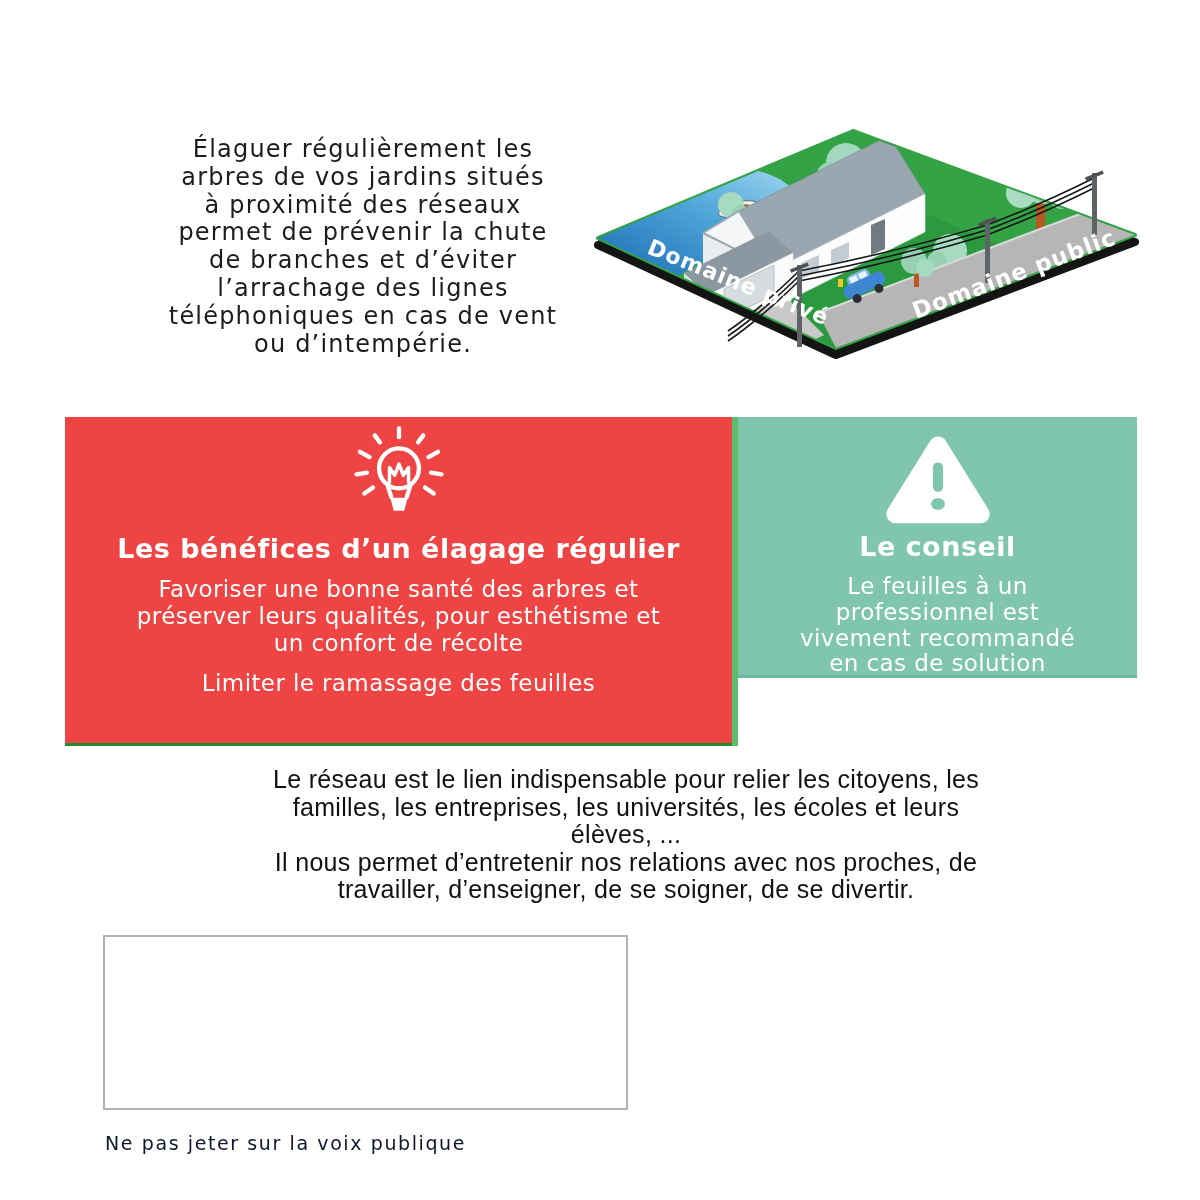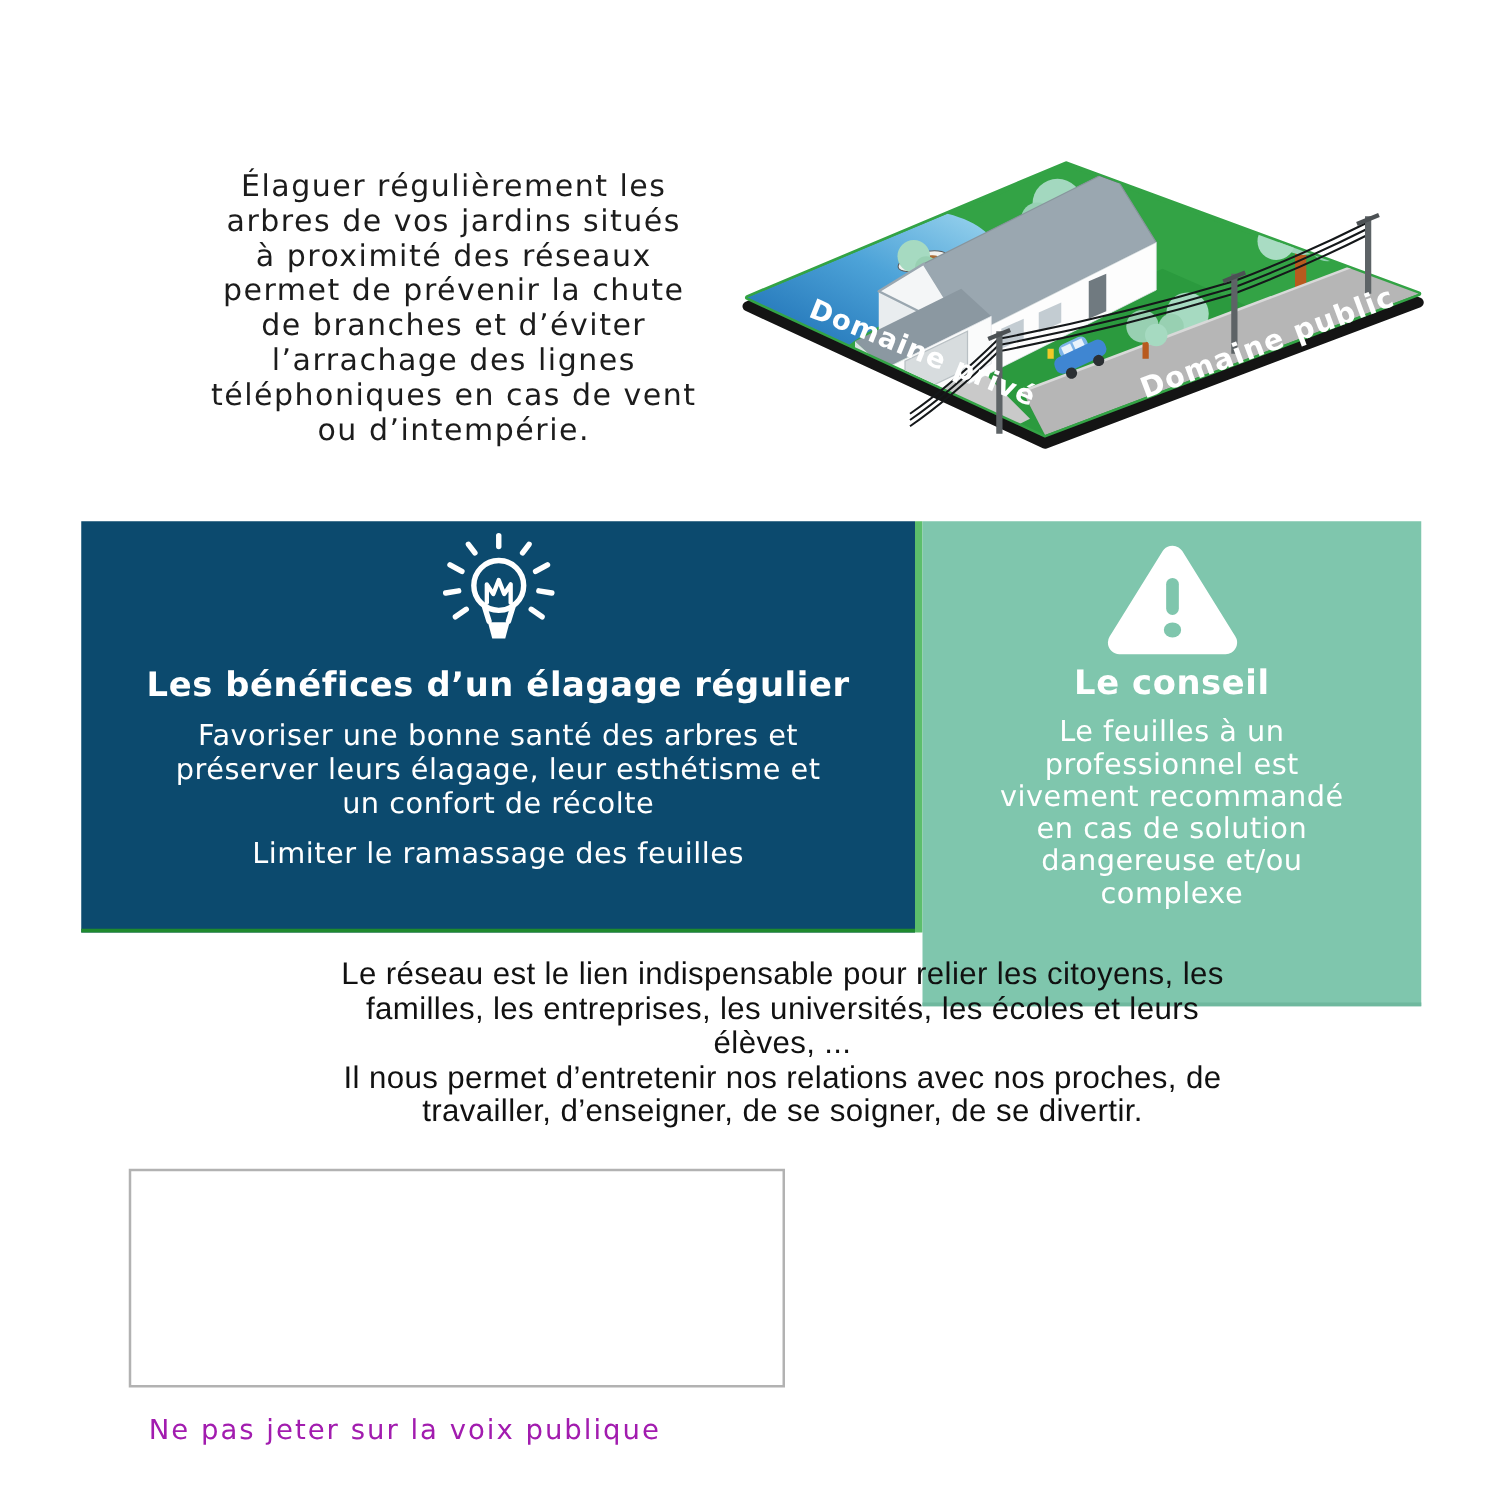--- a/index.html
+++ b/index.html
@@ -20,32 +20,32 @@
   }
 
   
   #scene{
     position:absolute;left:588px;top:103px;width:564px;height:264px;
   }
 
   
   #benefits-card{
     position:absolute;left:65px;top:417px;width:667px;height:329px;
-    background:#0c4a6e;
+    background:#ef4444;
     display:flex;flex-direction:column;align-items:center;
     color:#ffffff;text-align:center;
     border-bottom:3px solid #1f8a2e;
     box-sizing:border-box;
   }
   #card-divider{
     position:absolute;left:732px;top:417px;width:6px;height:329px;
     background:#5cbe6b;
   }
   #advice-card{
-    position:absolute;left:738px;top:417px;width:399px;height:388px;
+    position:absolute;left:738px;top:417px;width:399px;height:261px;
     background:#7fc6ad;
     display:flex;flex-direction:column;align-items:center;
     color:#ffffff;text-align:center;
     border-bottom:3px solid #6fb89e;
     box-sizing:border-box;
   }
   .card-title{
     font-weight:bold;font-size:27px;letter-spacing:0.5px;margin:4px 0 0 0;
   }
   .card-body{
@@ -65,22 +65,22 @@
   }
 
   
   #empty-box{
     position:absolute;left:103px;top:935px;width:525px;height:175px;
     border:2px solid #b2b2b2;background:#ffffff;box-sizing:border-box;
   }
 
   
   #footer-note{
-    position:absolute;left:119px;top:1132px;
-    font-size:22px;letter-spacing:1.6px;color:#a21caf;
+    position:absolute;left:105px;top:1132px;
+    font-size:19px;letter-spacing:1.6px;color:#0f172a;
   }
 </style>
 </head>
 <body>
 
 <div id="page">
 
   <div id="intro" class="pre">Élaguer régulièrement les
 arbres de vos jardins situés
 à proximité des réseaux
@@ -241,21 +241,21 @@
         <path d="M30,72 L20,79"></path>
         <path d="M90,72 L100,79"></path>
       </g>
 
       <path d="M49,66 L49,49 L55,58 L60,45 L65,58 L71,49 L71,66" stroke="#ffffff" stroke-width="4" fill="none" stroke-linejoin="round" stroke-linecap="round"></path>
 
       <path d="M50,84 L70,84 L66,99 L54,99 Z" fill="#ffffff"></path>
     </svg>
     <div class="card-title">Les bénéfices d’un élagage régulier</div>
     <div class="card-body pre">Favoriser une bonne santé des arbres et
-préserver leurs élagage, leur esthétisme et
+préserver leurs qualités, pour esthétisme et
 un confort de récolte</div>
     <div class="benefit-item">Limiter le ramassage des feuilles</div>
   </div>
 
   <div id="card-divider"></div>
 
   <div id="advice-card">
     <svg class="card-icon" width="112" height="96" viewBox="0 0 120 104" style="margin-top:14px;">
       <path d="M60 16 L106 90 L14 90 Z" fill="#ffffff" stroke="#ffffff" stroke-width="20" stroke-linejoin="round"></path>
       <rect x="54.5" y="34" width="11" height="32" rx="5.5" fill="#7fc6ad"></rect>

